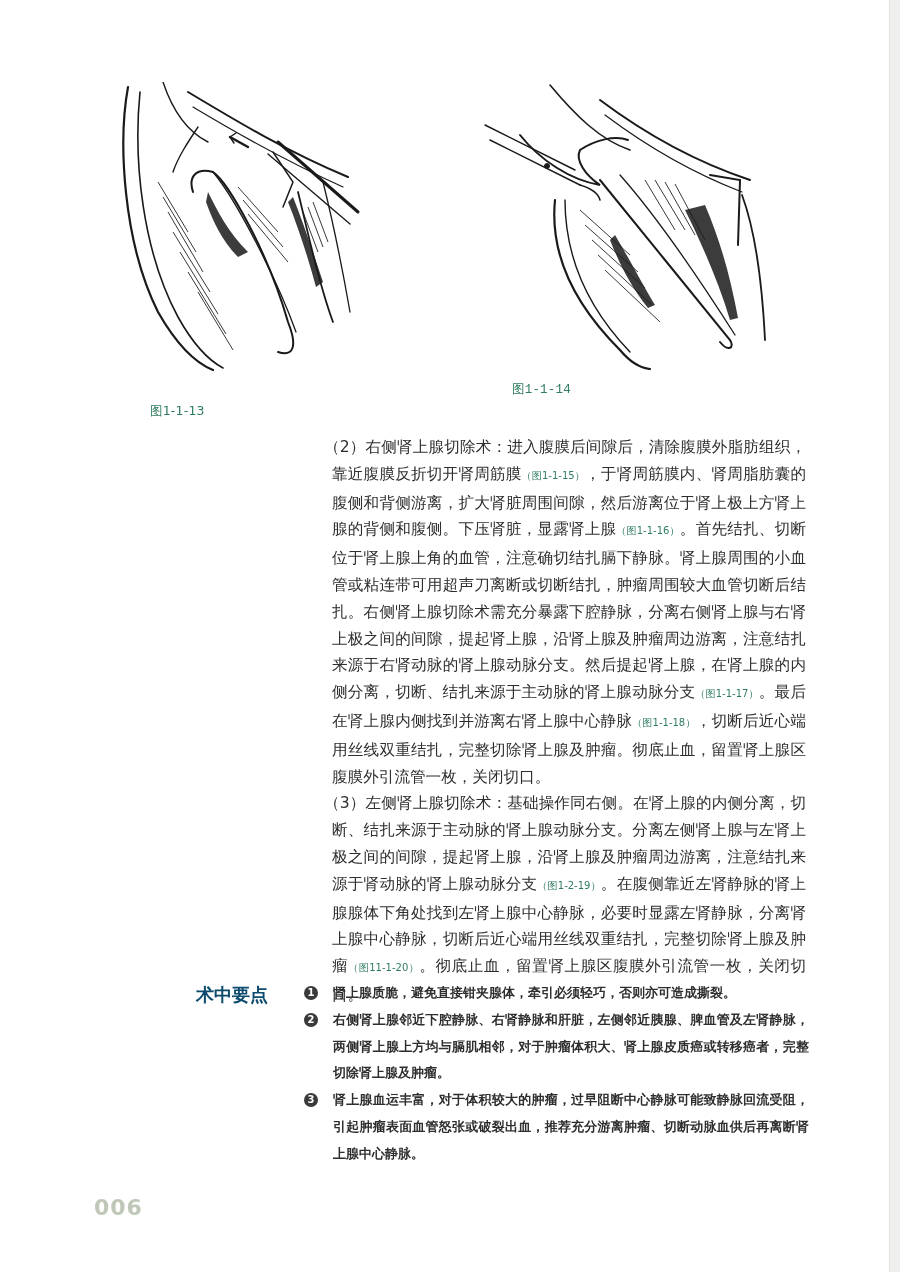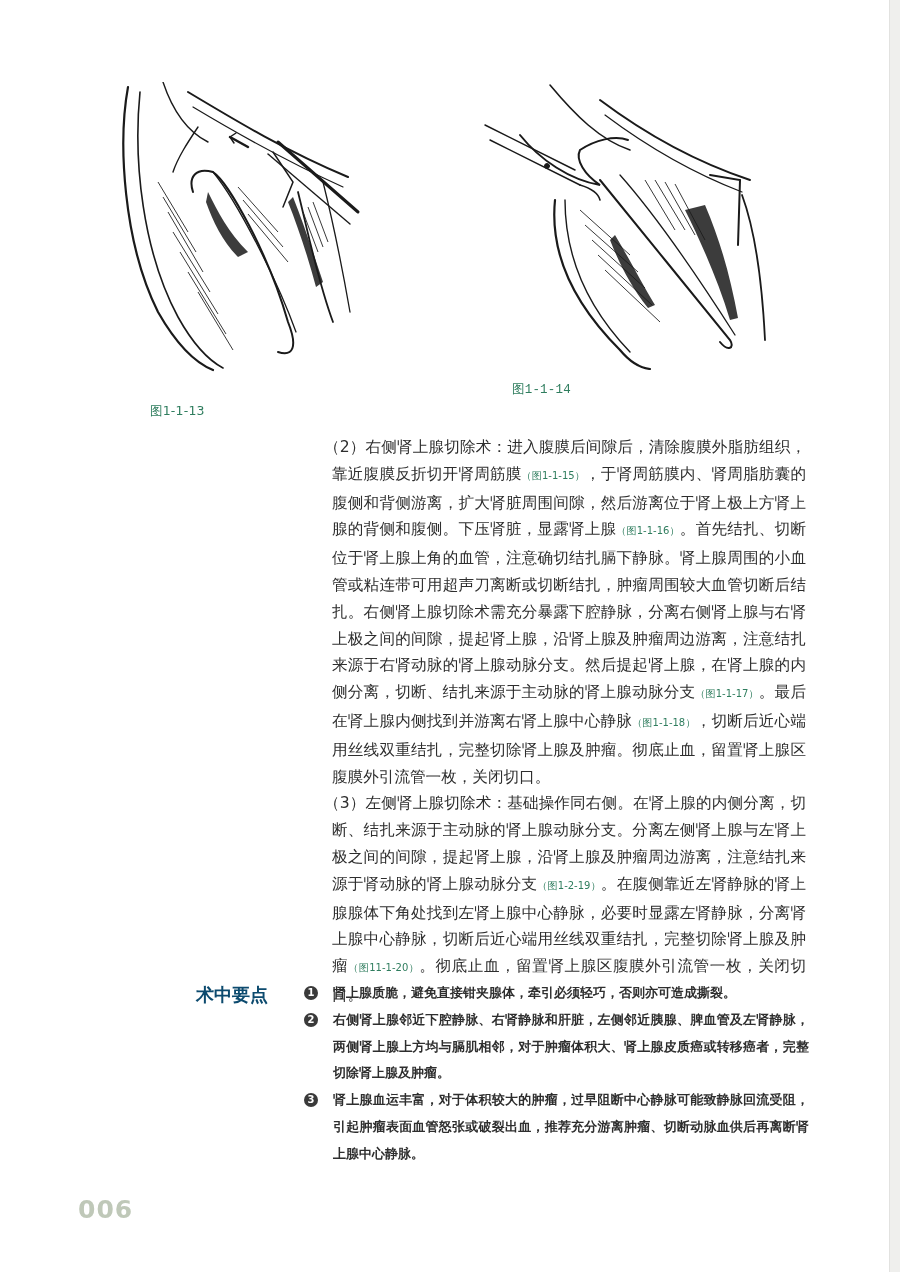--- a/index.html
+++ b/index.html
@@ -35,23 +35,23 @@
     flex: 0 0 14px; width: 14px; height: 14px; border-radius: 50%;
     background: #3a3a3a; color: #fff; font-size: 10px; font-weight: bold;
     text-align: center; line-height: 14px; margin-top: 6px; margin-right: 15px;
   }
   .kp-text {
     flex: 1; font-size: 13px; line-height: 26.8px; text-align: justify;
     text-justify: inter-character;
     font-weight: bold;
   }
   .page-number {
-    position: absolute; left: 78px; top: 1195px;
+    position: absolute; left: 94px; top: 1195px;
     font-family: "DejaVu Sans", sans-serif; font-weight: bold;
-    font-size: 25px; color: #bfc8b8; letter-spacing: 1px;
+    font-size: 22px; color: #bfc8b8; letter-spacing: 1px;
   }
 </style>
 </head>
 <body>
 
 <div class="edge-strip"></div>
 
 <div class="figure" style="left:118px; top:82px;">
   <svg width="250" height="290" viewBox="0 0 250 290">
     <g fill="none" stroke="#1a1a1a" stroke-linecap="round">

